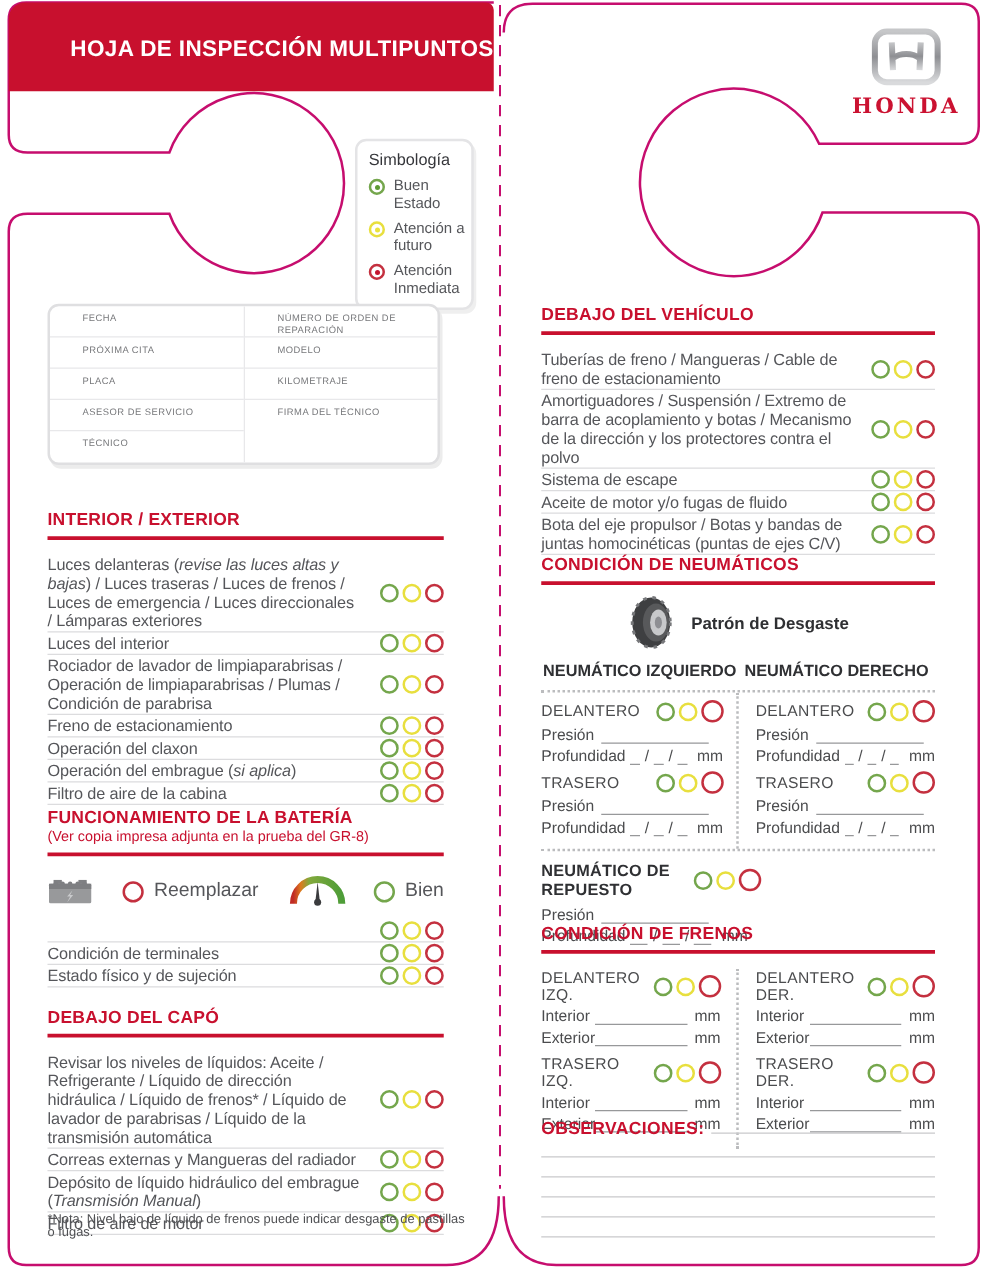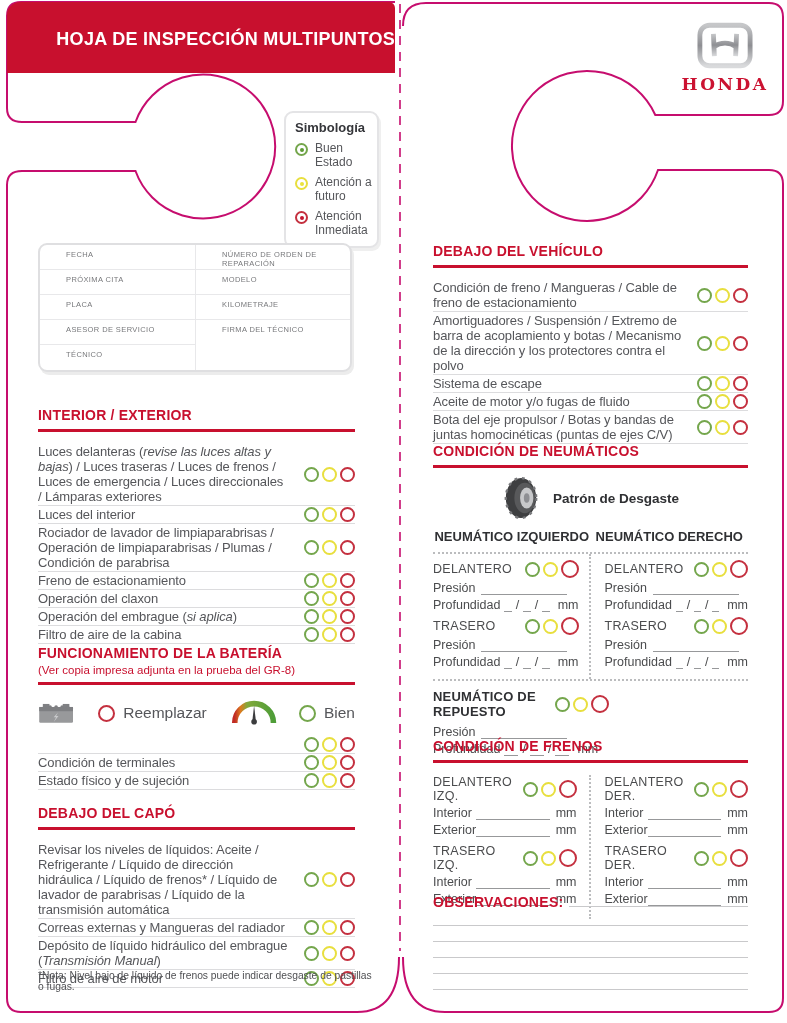--- a/index.html
+++ b/index.html
@@ -12,21 +12,21 @@
         font-family:"Liberation Sans",sans-serif; color:var(--ink);}
   .diecut{position:absolute; left:0; top:0; pointer-events:none;}
 
   
   .hdr{position:absolute; left:7px; top:2px; width:388px; height:71px; background:var(--red);
        border-radius:13px 6px 0 0;}
   .hdr h1{padding:27px 0 0 33px; font-size:18px; letter-spacing:.3px; color:#fff; font-weight:bold;text-align:right;}
 
   .legend{position:absolute; left:284px; top:111px; width:95px; background:#fff;
           border:2px solid #E4E4E6; border-radius:9px; box-shadow:2px 3px 0 #EFEFEF; padding:7px 4px 9px 9px;}
-  .legend .lt{font-size:13px; font-weight:bold; color:#35363A; margin-bottom:4px;}
+  .legend .lt{font-size:13px; font-weight:normal; color:#35363A; margin-bottom:4px;}
   .leg-item{display:flex; gap:7px; margin-top:7px; align-items:flex-start;}
   .legdot{width:13px; height:13px; border-radius:50%; border:2px solid; position:relative; flex:0 0 auto; margin-top:1px;}
   .legdot::after{content:""; position:absolute; inset:2.5px; border-radius:50%; background:currentColor;}
   .legdot.g{border-color:var(--green); color:#5E9B34;}
   .legdot.y{border-color:var(--yellow); color:#EBE33C;}
   .legdot.r{border-color:var(--reddot); color:#C4152F;}
   .leg-label{font-size:12px; line-height:13.5px; color:var(--ink);}
 
   .info-table{position:absolute; left:38px; top:243px; width:314px; height:129px; background:#fff;
               border:2px solid #DFDFE1; border-radius:9px; box-shadow:2px 3px 0 #ECECEC;
@@ -327,21 +327,21 @@
       <path d="M17,12 L18,35 M41,12 L40,35 M18,25 C24,20.5 34,20.5 40,25" fill="none" stroke="url(#hb)" stroke-width="5"></path>
     </svg>
     <div class="brand">HONDA</div>
   </div>
 
   <div class="rsec" style="top:243px;">
     <div class="sec-head">DEBAJO DEL VEHÍCULO</div>
     <div class="sec-rule"></div>
     <div class="check-list">
       <div class="crow">
-        <span class="ct"><span>Condición de freno / Mangueras / Cable de freno de estacionamiento</span></span>
+        <span class="ct"><span>Tuberías de freno / Mangueras / Cable de freno de estacionamiento</span></span>
         <span class="dots">
             <span class="dot g"></span>
             <span class="dot y"></span>
             <span class="dot r"></span>
           </span>
       </div>
       <div class="crow">
         <span class="ct"><span>Amortiguadores / Suspensión / Extremo de barra de acoplamiento y botas / Mecanismo de la dirección y los protectores contra el polvo</span></span>
         <span class="dots">
             <span class="dot g"></span>

